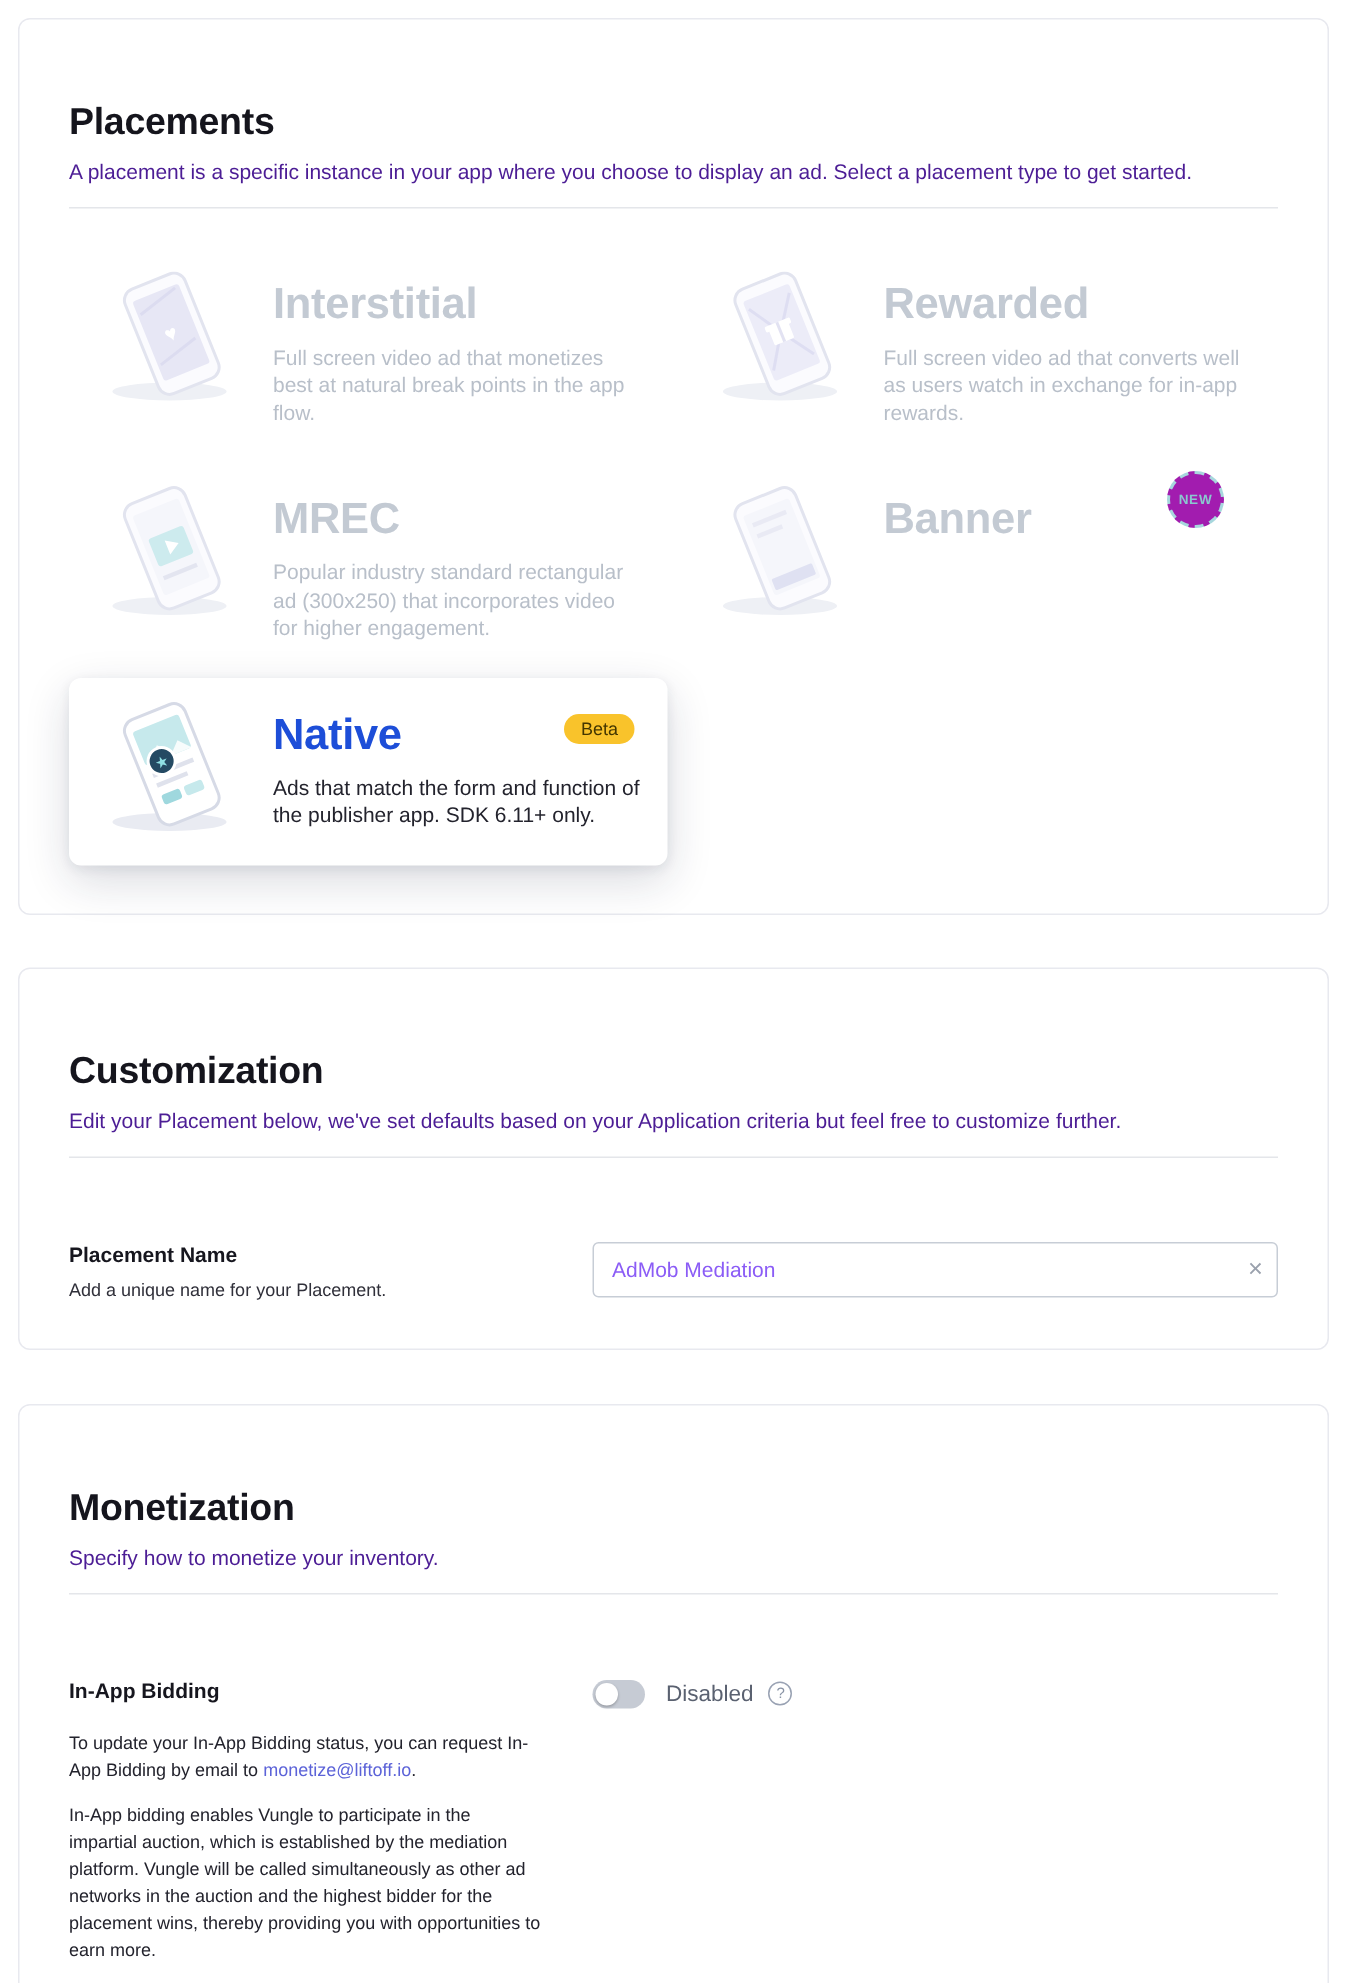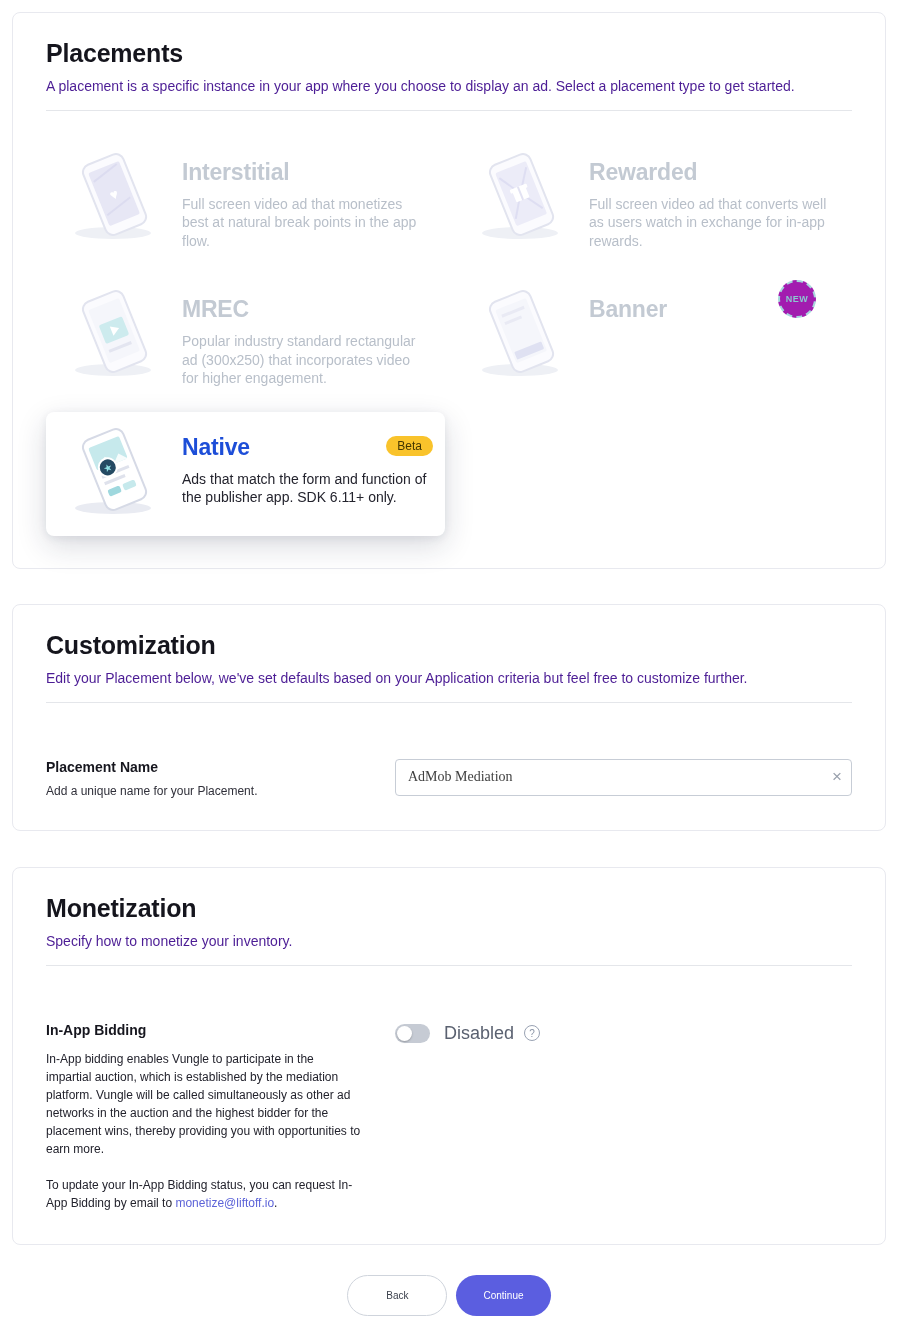--- a/index.html
+++ b/index.html
@@ -9,21 +9,21 @@
     font-family:"Liberation Sans", sans-serif;
     color:#1d1d26;
     -webkit-font-smoothing:antialiased;
   }
   .card {
     margin:0 12px;
     background:#fff;
     border:1px solid #e8e9ef;
     border-radius:8px;
   }
-  .card-pad { padding:26px 33px 32px 33px; }
+  .card-pad { padding:54px 33px 32px 33px; }
   h1.card-title {
     font-size:25px;
     font-weight:700;
     color:#15151d;
     letter-spacing:-0.2px;
   }
   .card-subtitle {
     margin-top:10px;
     font-size:14px;
     color:#4c1d95;
@@ -47,21 +47,21 @@
     gap:14px;
     align-items:flex-start;
     padding:16px 17px;
     border-radius:8px;
     position:relative;
     cursor:pointer;
   }
   .ptype-icon { width:105px; flex-shrink:0; }
   .ptype-body { padding-top:6px; }
   .ptype-title {
-    font-size:23px;
+    font-size:29px;
     font-weight:700;
     color:#c3cad3;
     letter-spacing:-0.2px;
     text-align:right;
   }
   .ptype-desc {
     margin-top:9px;
     font-size:14px;
     line-height:1.32;
     color:#b8bfc9;
@@ -69,21 +69,21 @@
   }
   .ptype.selected {
     background:#fff;
     box-shadow:0 10px 30px rgba(25,32,60,0.16), 0 2px 8px rgba(25,32,60,0.08);
   }
   .ptype.selected .ptype-title { color:#1d4ed8; }
   .ptype.selected .ptype-desc { color:#23232d; max-width:255px; }
   .ptype-title-row { display:flex; align-items:center; gap:10px; }
   .badge-beta {
     position:absolute;
-    top:24px; right:12px;
+    top:24px; right:22px;
     background:#f9c32b;
     color:#433600;
     font-size:12px;
     font-weight:500;
     padding:3px 11px;
     border-radius:11px;
   }
   .badge-new {
     position:absolute;
     top:6px; right:36px;
@@ -111,22 +111,22 @@
   .field-label { font-size:14px; font-weight:700; color:#16161e; }
   .field-helper { margin-top:9px; font-size:12px; color:#30303a; }
   .input-wrap { position:relative; }
   .text-input {
     width:100%;
     height:37px;
     border:1px solid #c7cdd6;
     border-radius:4px;
     padding:0 34px 0 12px;
     font-size:14px;
-    font-family:Liberation Serif, serif;
-    color:#404040;
+    font-family:Liberation Sans, sans-serif;
+    color:#8b5cf6;
     outline:none;
     background:#fff;
   }
   .clear-x {
     position:absolute;
     right:10px; top:8px;
     font-size:17px;
     color:#9aa1ad;
     cursor:pointer;
     line-height:20px;
@@ -149,21 +149,21 @@
     flex-shrink:0;
   }
   .toggle-knob {
     position:absolute;
     left:2px; top:2px;
     width:15px; height:15px;
     border-radius:50%;
     background:#fff;
     box-shadow:0 1px 2px rgba(0,0,0,0.25);
   }
-  .toggle-status { font-size:18px; color:#5a6170; }
+  .toggle-status { font-size:15px; color:#5a6170; }
   .help-icon {
     width:16px; height:16px;
     border:1px solid #99a2b3;
     border-radius:50%;
     color:#8a94a6;
     font-size:10px;
     display:flex; align-items:center; justify-content:center;
     cursor:pointer;
     margin-left:-4px;
   }
@@ -342,23 +342,23 @@
 </section>
 
 <section class="card card-pad" id="card-monetization">
   <h1 class="card-title">Monetization</h1>
   <p class="card-subtitle">Specify how to monetize your inventory.</p>
   <div class="divider"></div>
 
   <div class="field-row">
     <div class="field-left">
       <div class="field-label">In-App Bidding</div>
-      <p class="mono-desc">In-App bidding enables Vungle to participate in the impartial auction, which is established by the mediation platform. Vungle will be called simultaneously as other ad networks in the auction and the highest bidder for the placement wins, thereby providing you with opportunities to earn more.</p>
       <p class="mono-desc second"><span>To update your In-App Bidding status, you can request In-App Bidding by email to</span>
         <a class="link">monetize@liftoff.io</a><span>.</span></p>
+      <p class="mono-desc">In-App bidding enables Vungle to participate in the impartial auction, which is established by the mediation platform. Vungle will be called simultaneously as other ad networks in the auction and the highest bidder for the placement wins, thereby providing you with opportunities to earn more.</p>
     </div>
     <div class="field-right">
       <div class="toggle-row">
         <div class="toggle">
           <div class="toggle-knob"></div>
         </div>
         <span class="toggle-status">Disabled</span>
         <span class="help-icon">?</span>
       </div>
     </div>

